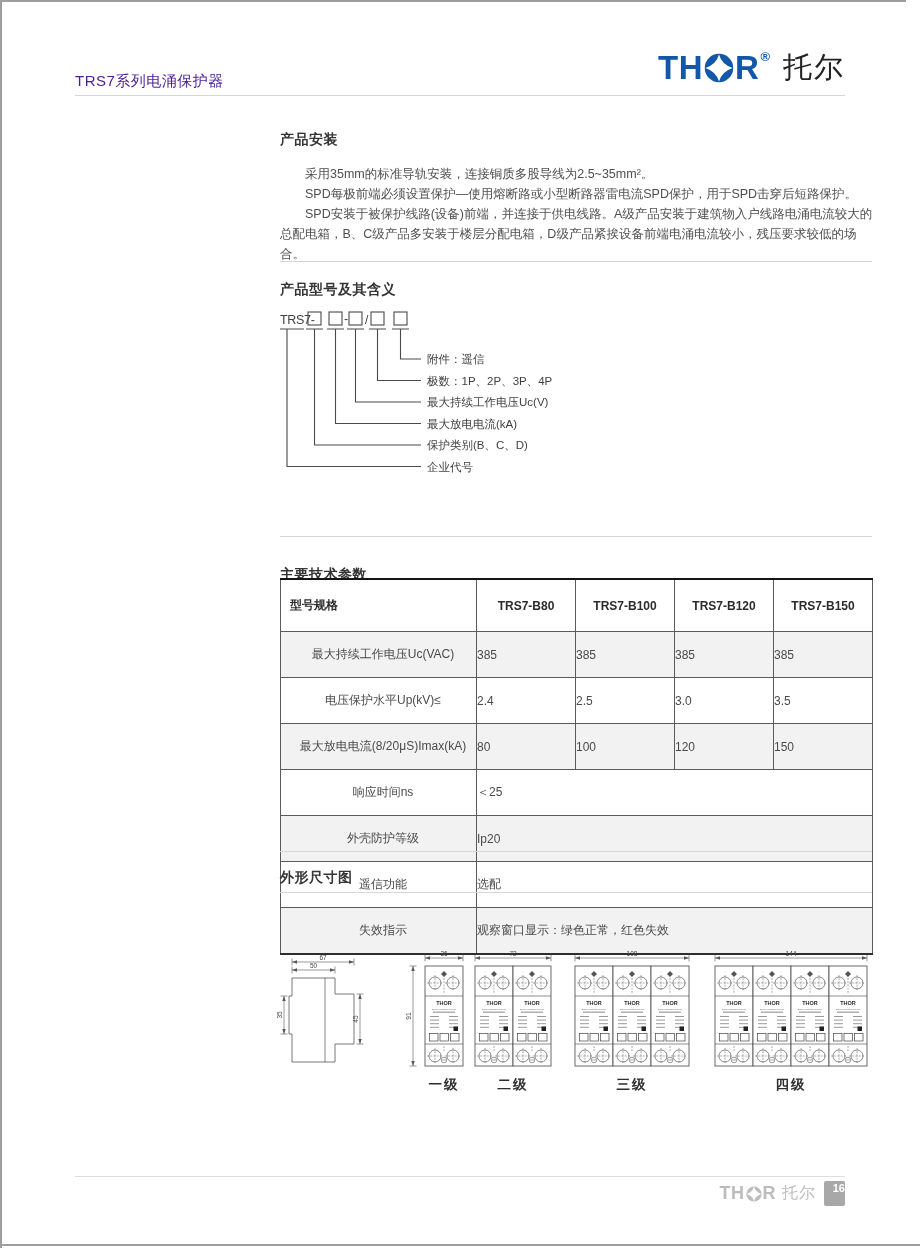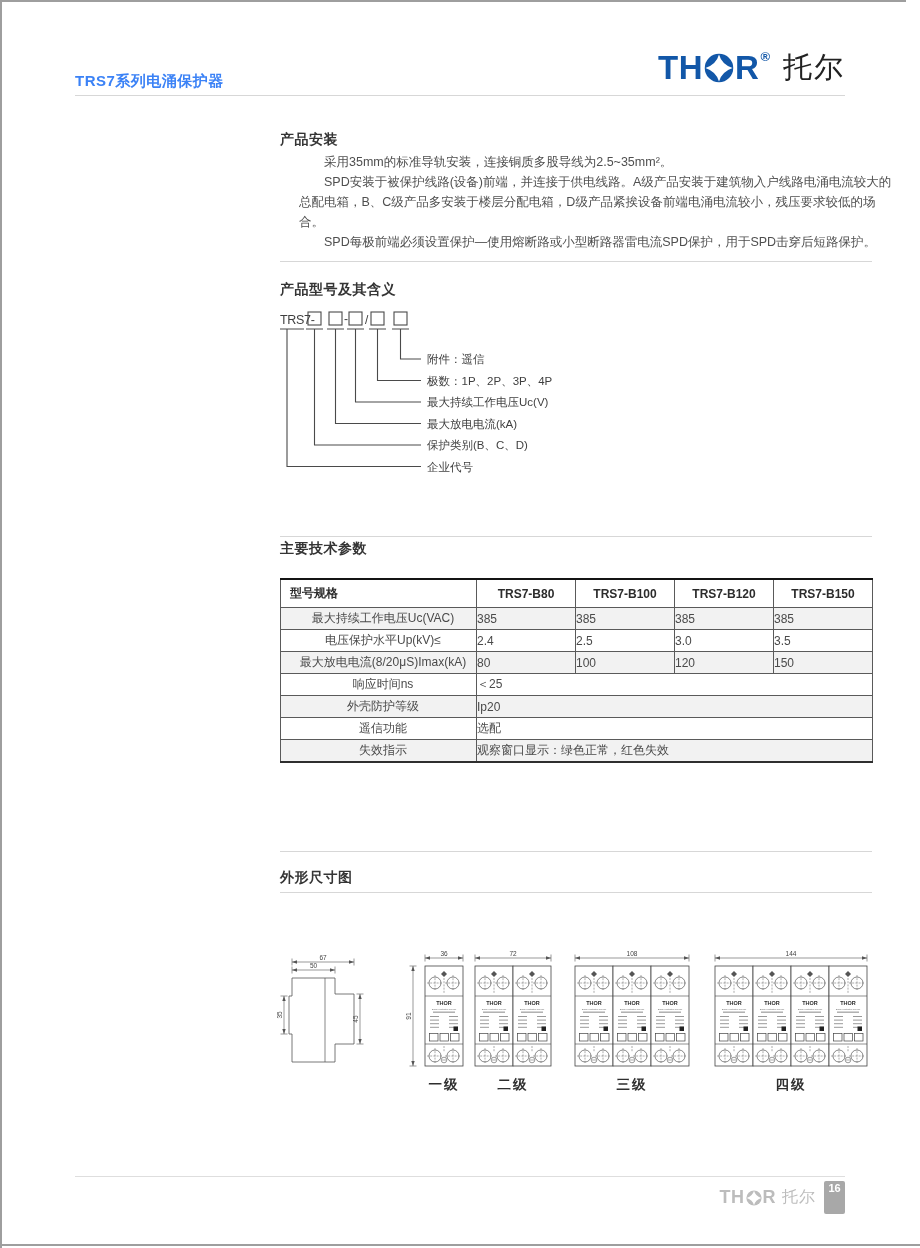--- a/index.html
+++ b/index.html
@@ -3,47 +3,47 @@
 <meta charset="utf-8">
 <style>
   html,body{margin:0;padding:0;background:#fff;}
   .page{position:relative;width:920px;height:1248px;background:#ffffff;
         font-family:"Liberation Sans","DejaVu Sans",sans-serif;overflow:hidden;color:#4f4f4f;}
   .edge{position:absolute;background:#9e9e9e;}
   .edge-top{left:0;top:0;width:906px;height:2px;}
   .edge-left{left:0;top:0;width:2px;height:1248px;}
   .edge-bottom{left:0;top:1244px;width:920px;height:2px;}
   .rule{position:absolute;height:1px;background:#d7d7d7;}
-  .doc-title{position:absolute;left:75px;top:72px;font-size:15px;font-weight:bold;
-             color:#3b82f6;letter-spacing:0.5px;}
+  .doc-title{position:absolute;left:75px;top:72px;font-size:15px;font-weight:normal;
+             color:#4c1d95;letter-spacing:0.5px;}
   .logo{position:absolute;top:48px;right:75px;display:flex;align-items:center;}
   .logo-en{font-size:33px;font-weight:bold;color:#1257a8;letter-spacing:0.5px;display:flex;align-items:center;}
   .logo-o{width:30px;height:30px;margin:0 1px;display:block;}
   .logo-reg{font-size:13px;color:#1257a8;font-weight:bold;position:relative;top:-12px;left:1px;}
   .logo-cn{font-size:29px;color:#222;font-weight:500;margin-left:14px;letter-spacing:2px;}
   .sec-title{position:absolute;left:280px;font-size:14px;font-weight:bold;color:#353535;letter-spacing:0.5px;}
   .body-text{position:absolute;left:280px;width:594px;font-size:12.5px;line-height:20px;color:#4f4f4f;}
   .body-text p{margin:0;text-indent:2em;}
   .spec-table{position:absolute;left:280px;top:578px;width:592px;border-collapse:collapse;
               font-size:12px;color:#4a4a4a;table-layout:fixed;}
-  .spec-table th,.spec-table td{border:1px solid #5a5a5a;padding:0 0;margin-top:28px;}
+  .spec-table th,.spec-table td{border:1px solid #5a5a5a;padding:12px 0;margin-top:28px;}
   .spec-table thead th{height:27px;font-weight:bold;color:#2c2c2c;background:#fff;border-top:2.5px solid #141414;}
   .spec-table thead th:first-child{text-align:left;padding-left:9px;}
   .spec-table tbody td{height:21px;}
   .spec-table tbody tr:nth-child(odd){background:#f2f2f2;}
   .spec-table td.lbl{text-align:center;padding-left:9px;}
   .spec-table td.val,.spec-table td.span{text-align:left;}
   .spec-table tbody tr:last-child td{border-bottom:2px solid #2e2e2e;}
   .diagram,.drawings{position:absolute;overflow:visible;}
   .footer{position:absolute;top:1181px;right:75px;display:flex;align-items:center;}
   .f-en{font-size:18px;font-weight:bold;color:#bcbcbc;letter-spacing:0.5px;display:flex;align-items:center;}
   .f-o{width:16px;height:16px;margin:0 1px;display:block;}
   .f-cn{font-size:16px;color:#bcbcbc;margin-left:6px;font-weight:500;letter-spacing:1px;}
-  .f-badge{margin-left:8px;width:21px;height:33px;background:#a8a8a8;color:#fff;
-           font-size:11px;font-weight:bold;text-align:center;line-height:15px;border-radius:2px;}
+  .f-badge{margin-left:8px;width:21px;height:25px;background:#a8a8a8;color:#fff;
+           font-size:11px;font-weight:bold;text-align:right;line-height:15px;border-radius:2px;}
 </style>
 </head>
 <body>
 
 <div class="page">
 
   <div class="edge edge-top"></div>
   <div class="edge edge-left"></div>
   <div class="edge edge-bottom"></div>
 
@@ -58,24 +58,24 @@
       </svg>
       <span>R</span>
     </span>
     <span class="logo-reg">®</span>
     <span class="logo-cn">托尔</span>
   </div>
 
   <div class="rule" style="left:75px;top:95px;width:770px;"></div>
 
   <div class="sec-title" style="top:131px;">产品安装</div>
-  <div class="body-text" style="top:152px;margin-left:19px;">
+  <div class="body-text" style="top:164px;">
     <p>采用35mm的标准导轨安装，连接铜质多股导线为2.5~35mm²。</p>
+    <p>SPD每极前端必须设置保护—使用熔断路或小型断路器雷电流SPD保护，用于SPD击穿后短路保护。</p>
     <p>SPD安装于被保护线路(设备)前端，并连接于供电线路。A级产品安装于建筑物入户线路电涌电流较大的总配电箱，B、C级产品多安装于楼层分配电箱，D级产品紧挨设备前端电涌电流较小，残压要求较低的场合。</p>
-    <p>SPD每极前端必须设置保护—使用熔断路或小型断路器雷电流SPD保护，用于SPD击穿后短路保护。</p>
   </div>
 
   <div class="rule" style="left:280px;top:261px;width:592px;"></div>
 
   <div class="sec-title" style="top:281px;">产品型号及其含义</div>
 
   <svg class="diagram" style="left:280px;top:303px;" width="595" height="180" viewBox="0 0 595 180" font-family="Liberation Sans, DejaVu Sans, sans-serif">
     <g stroke="#4a4a4a" stroke-width="1.1" fill="none">
 
       <rect x="28" y="9" width="13" height="13"></rect>
@@ -101,21 +101,21 @@
       <text x="147" y="81.5" font-size="11.5">极数：1P、2P、3P、4P</text>
       <text x="147" y="103" font-size="11.5">最大持续工作电压Uc(V)</text>
       <text x="147" y="124.5" font-size="11.5">最大放电电流(kA)</text>
       <text x="147" y="146" font-size="11.5">保护类别(B、C、D)</text>
       <text x="147" y="167.5" font-size="11.5">企业代号</text>
     </g>
   </svg>
 
   <div class="rule" style="left:280px;top:536px;width:592px;"></div>
 
-  <div class="sec-title" style="top:540px;">主要技术参数</div>
+  <div class="sec-title" style="top:566px;">主要技术参数</div>
 
   <table class="spec-table">
     <colgroup>
       <col style="width:196px;">
         <col style="width:99px;">
         <col style="width:99px;">
         <col style="width:99px;">
         <col style="width:99px;">
     </colgroup>
     <thead>

